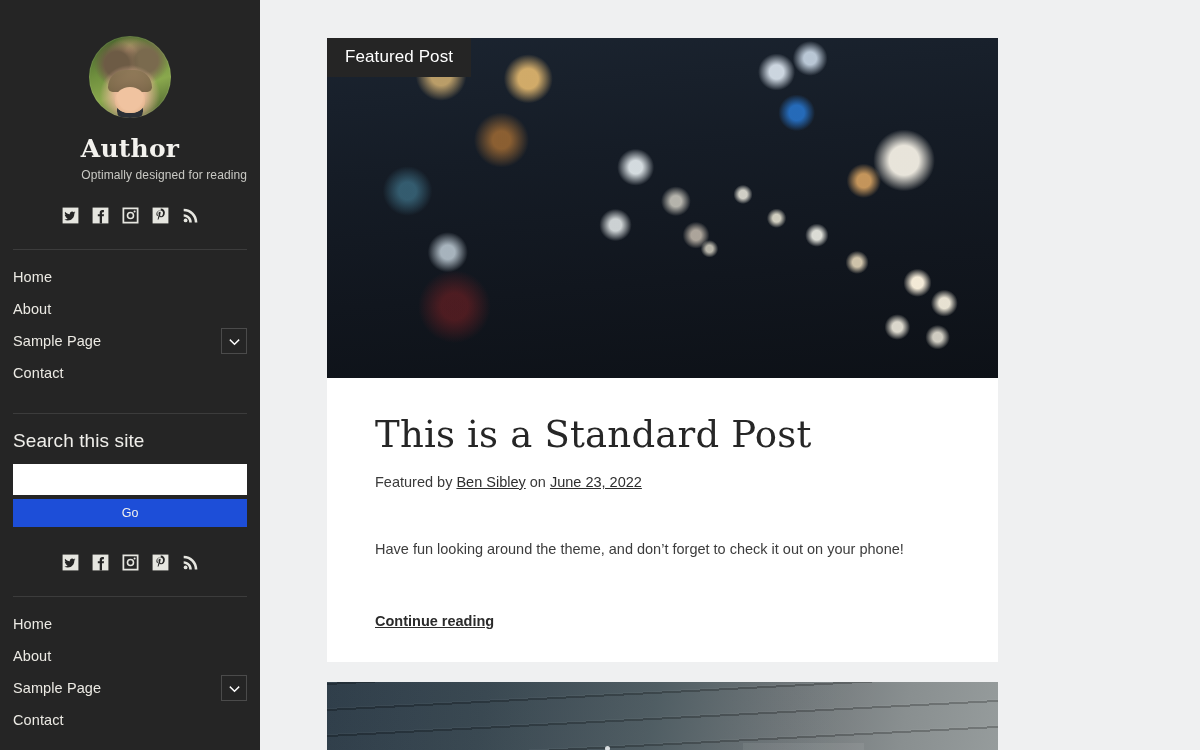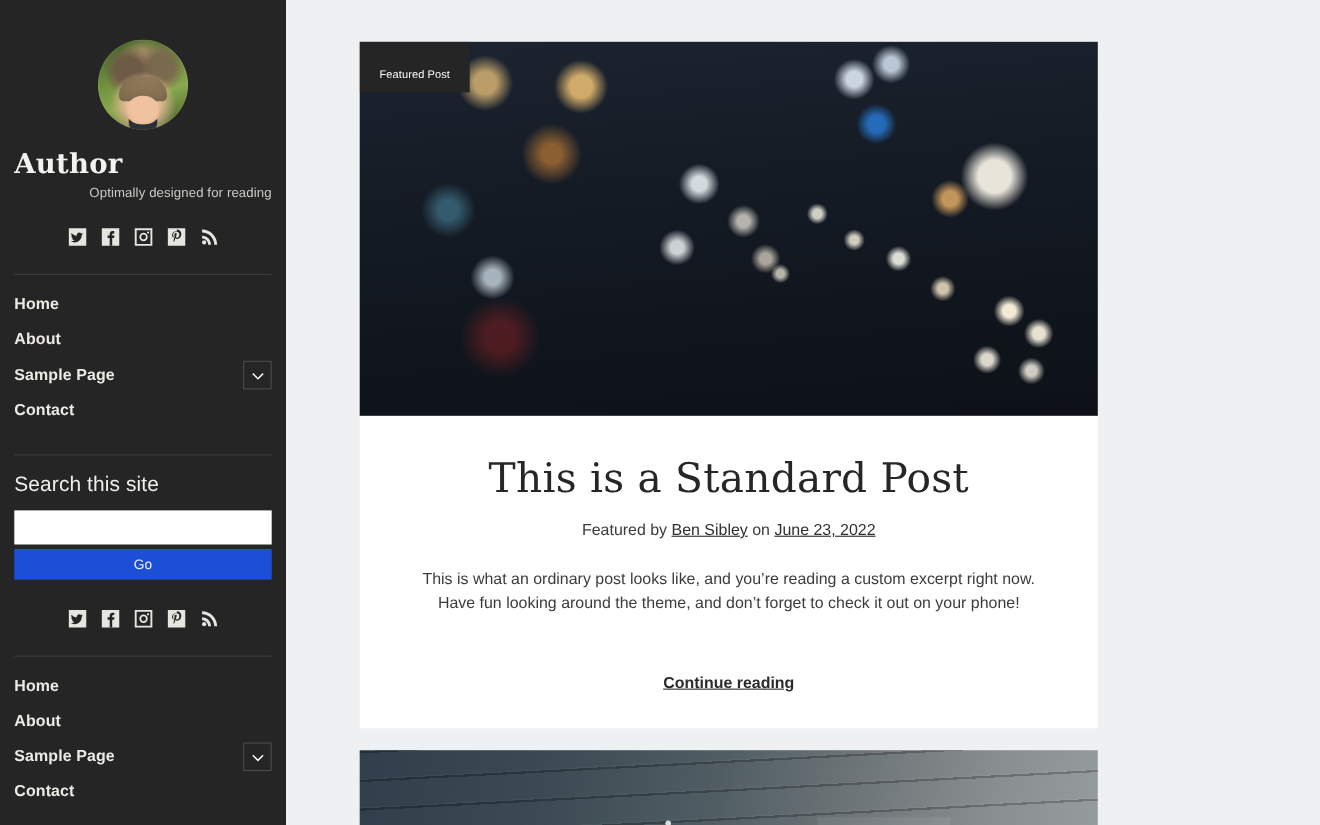--- a/index.html
+++ b/index.html
@@ -48,21 +48,21 @@
   }
   .avatar::before{
     content:""; position:absolute; left:50%; top:42%;
     transform:translate(-50%,0);
     width:44px; height:22px; border-radius:22px 22px 6px 6px;
     background: linear-gradient(180deg,#8a7654 0%, #6b5a3e 100%);
     opacity:.85;
   }
 
   .site-title {
-    text-align: left;
+    text-align: center;
     font-family: "DejaVu Serif", "Liberation Serif", serif;
     font-size: 25px;
     font-weight: 700;
     color: #f3f2ee;
     margin: 16px 0 0;
     letter-spacing: .2px;
   }
   .site-tagline {
     text-align: right;
     font-size: 12px;
@@ -82,21 +82,20 @@
 
   .divider { height: 1px; background: #3c3c3c; margin: 24px 0 0; }
 
   
   .nav { padding-top: 11px; }
   .nav-item {
     position: relative;
     display: flex; align-items: flex-end;
     min-height: 32px;
     padding: 5px 0;
-    font-weight: bold;
   }
   .nav-item a {
     color: #eceae4;
     text-decoration: none;
     font-size: 14.5px;
     line-height: 22px;
     letter-spacing: .1px;
   }
   .submenu-toggle {
     position: absolute; right: 0; top: 50%; transform: translateY(-50%);
@@ -174,26 +173,26 @@
       radial-gradient(circle at 18% 63%, rgba(230,245,255,.7) 0 1.2%, rgba(230,245,255,0) 3.4%),
       radial-gradient(circle at 12% 45%, rgba(90,170,200,.45) 0 1.4%, rgba(90,170,200,0) 4%),
       radial-gradient(circle at 19% 79%, rgba(190,40,40,.35) 0 2.2%, rgba(190,40,40,0) 6%),
       linear-gradient(175deg, #1b2430 0%, #151c26 35%, #11161e 68%, #0d1117 100%);
     filter: blur(0.2px);
   }
   .thumb .badge {
     position: absolute; left: 0; top: 0;
     background: #252525;
     color: #ffffff;
-    font-size: 10px;
-    padding: 25px 18px 10px 18px;
+    font-size: 17px;
+    padding: 9px 18px 10px 18px;
     letter-spacing: .1px;
   }
 
-  .card-body { padding: 26px 48px 32px; text-align: center; }
+  .card-body { padding: 26px 48px 32px; }
   .post-title {
     font-family: "DejaVu Serif", "Liberation Serif", serif;
     font-size: 37px;
     line-height: 46px;
     font-weight: 400;
     color: #262626;
     margin: 8px 0 0;
     letter-spacing: .2px;
   }
   .post-meta {
@@ -382,21 +381,21 @@
         </div>
         <div class="card-body">
           <h2 class="post-title">This is a Standard Post</h2>
           <div class="post-meta">
             <span>Featured by</span>
             <a href="#">Ben Sibley</a>
             <span>on</span>
             <a href="#">June 23, 2022</a>
           </div>
           <p class="post-excerpt">
-            <span>This is what an ordinary post looks like, and you’re reading a custom excerpt right now.</span><br>
+            <br>
             <span>Have fun looking around the theme, and don’t forget to check it out on your phone!</span>
           </p>
           <a class="continue" href="#">Continue reading</a>
         </div>
       </article>
 
       <article class="card">
         <div class="thumb2">
 
           <div class="patch-b"></div>

